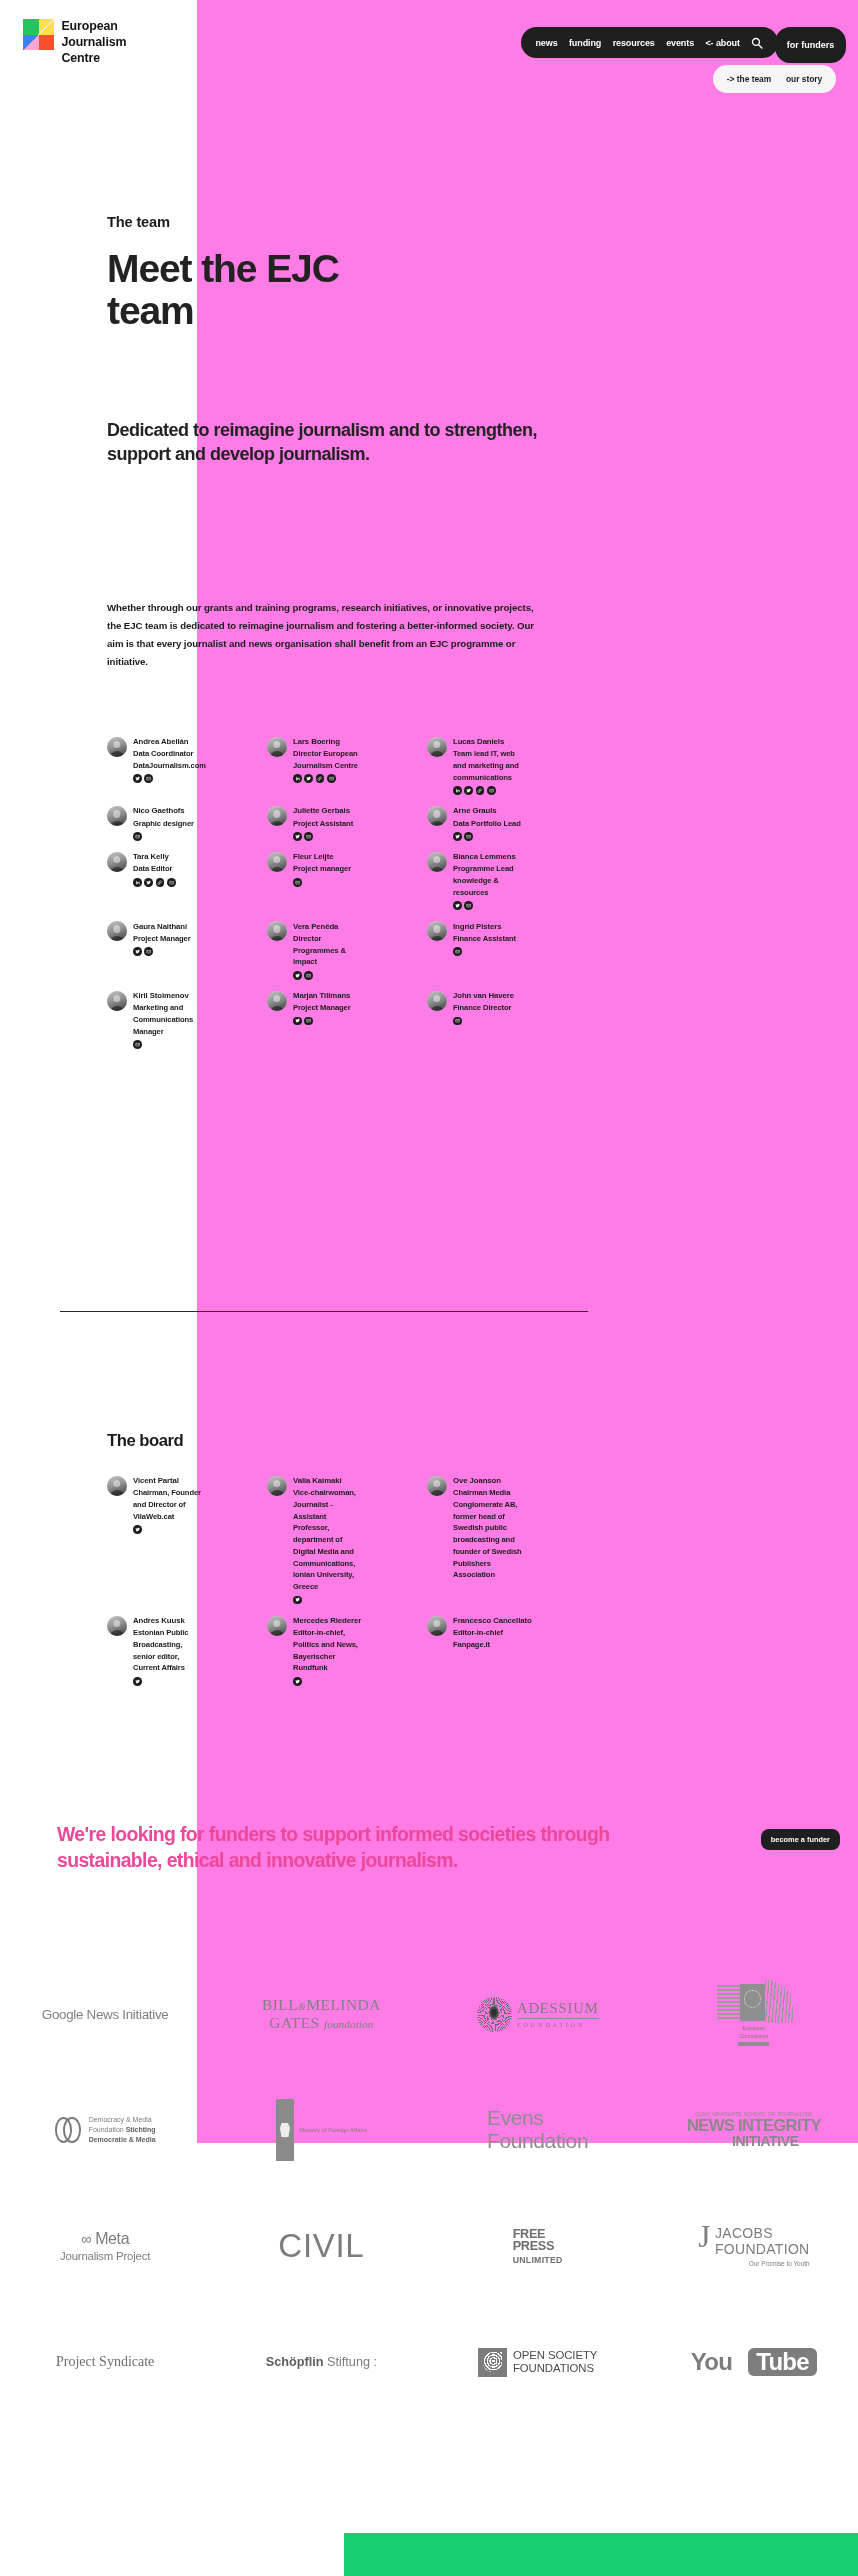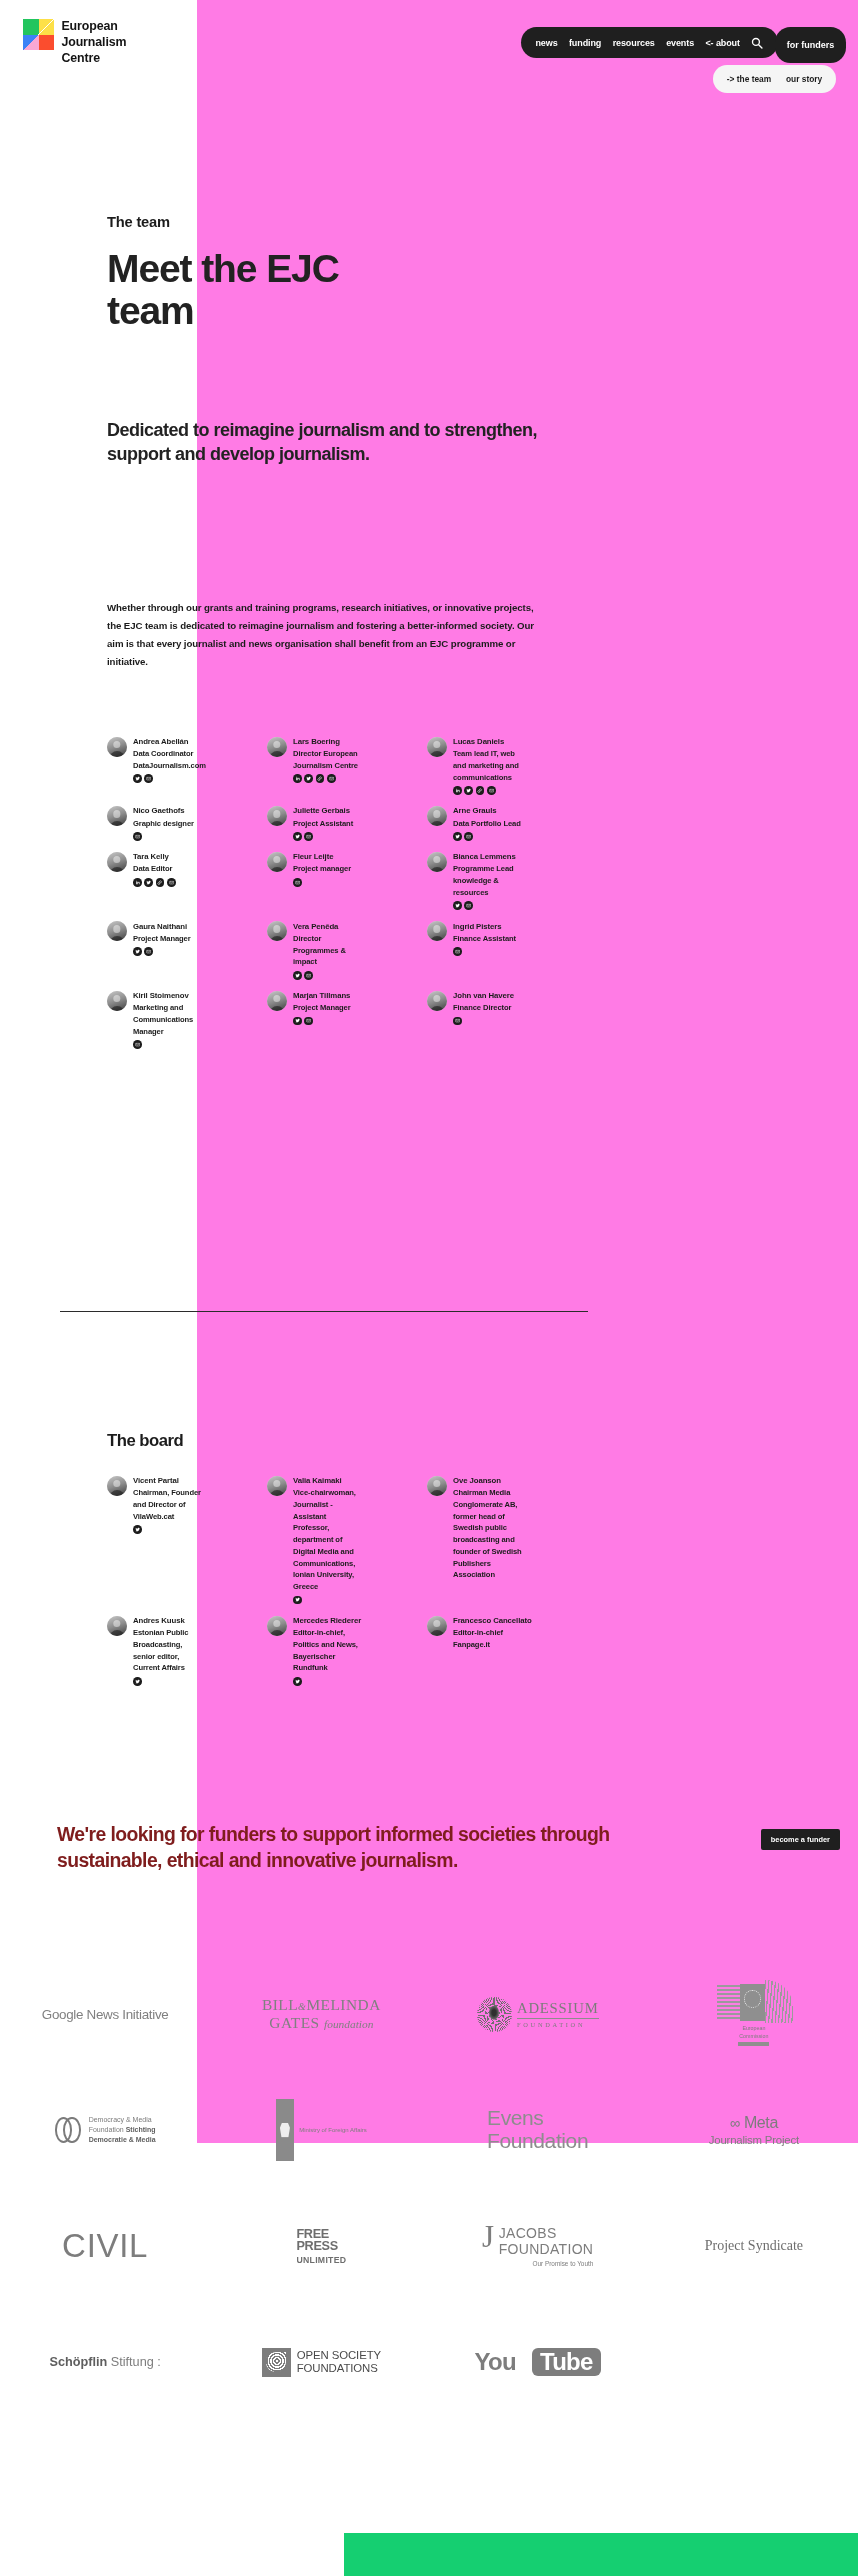--- a/index.html
+++ b/index.html
@@ -254,28 +254,28 @@
 
   
   #funders-head {
     position: absolute;
     left: 57px; top: 1822px;
     width: 602px;
     font-size: 19.4px;
     font-weight: 700;
     line-height: 1.32;
     letter-spacing: -0.6px;
-    color: #7f1d1d;
+    color: #ec4899;
   }
   #become-funder-btn {
     position: absolute;
     right: 19px; top: 1829px;
     height: 21.4px;
     background: #1f1f1f;
-    border-radius: 2px;
+    border-radius: 8px;
     display: flex; align-items: center; justify-content: center;
     padding: 0 10px;
     color: #fff;
     font-size: 7.4px;
     font-weight: 700;
     white-space: nowrap;
     cursor: pointer;
   }
 
   
@@ -990,20 +990,27 @@
       </div>
     </div>
 
     <div class="logo-cell">
       <div class="l-evens">
         <div>Evens</div>
         <div>Foundation</div>
       </div>
     </div>
 
+    <div class="logo-cell">
+      <div class="l-nii">
+        <div class="cuny">CUNY GRADUATE SCHOOL OF JOURNALISM</div>
+        <div class="ni">NEWS INTEGRITY</div>
+        <div class="init">INITIATIVE</div>
+      </div>
+    </div>
 
     <div class="logo-cell">
       <div class="l-meta">
         <div class="m1"><span class="inf">∞</span> <span>Meta</span></div>
         <div class="m2">Journalism Project</div>
       </div>
     </div>
 
     <div class="logo-cell">
       <div class="logo-txt l-civil">CIVIL</div>

